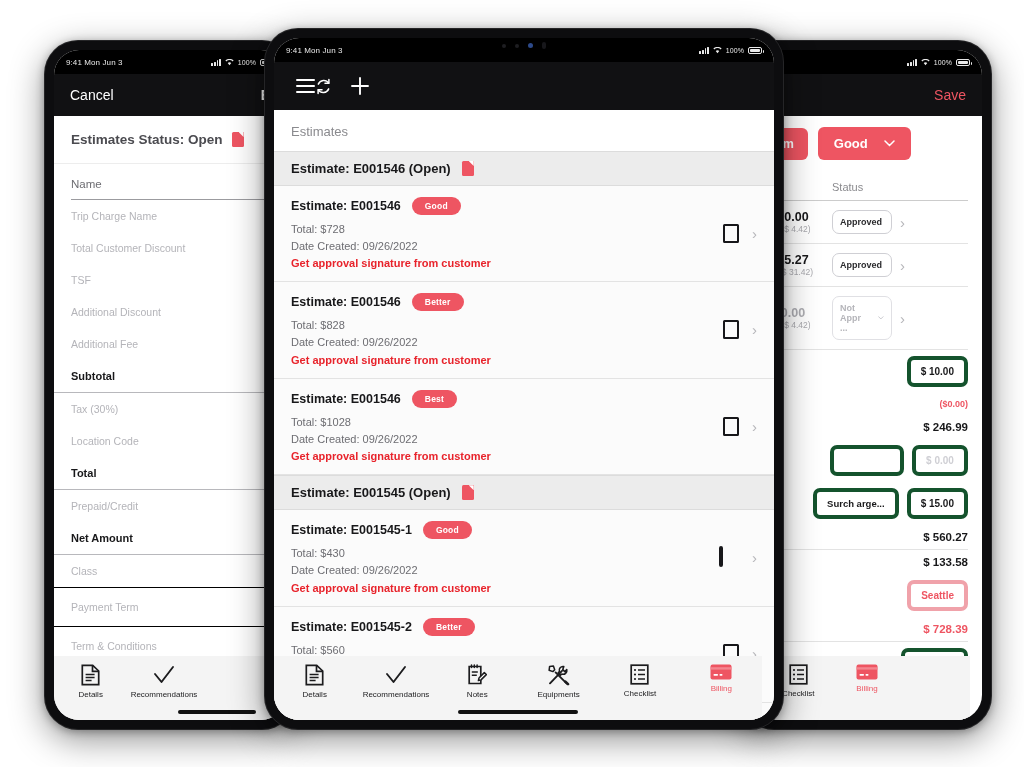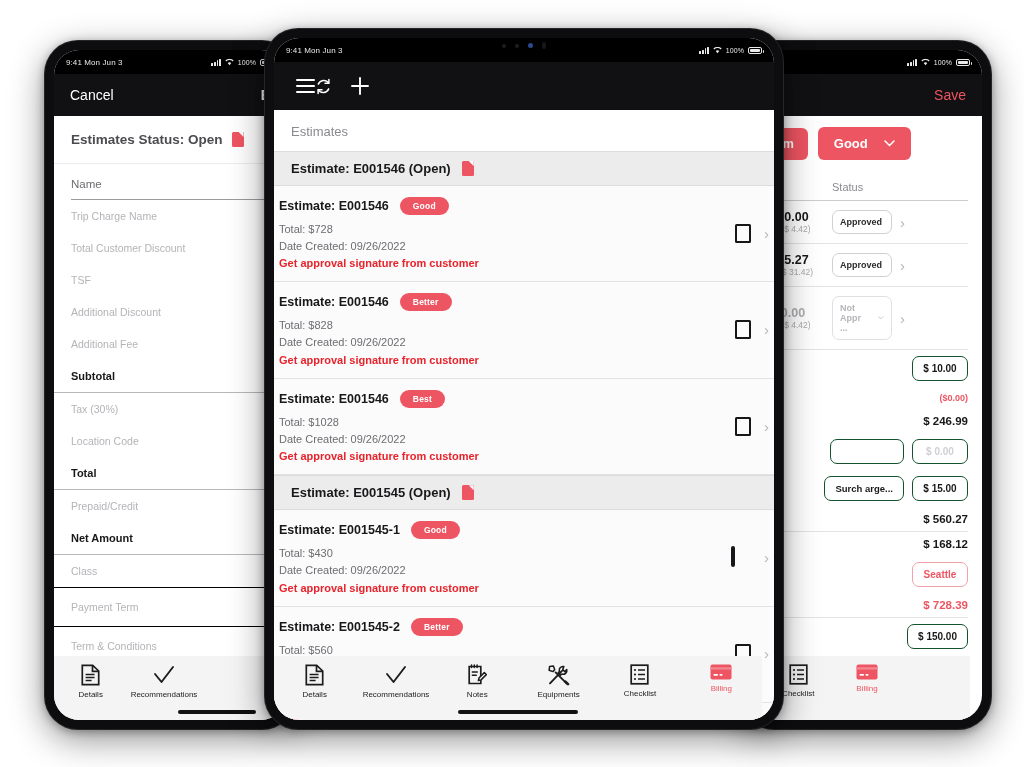--- a/index.html
+++ b/index.html
@@ -45,21 +45,21 @@
   .hamburger{ width:19px; display:flex; flex-direction:column; gap:3.5px; cursor:pointer;}
   .hamburger span{ display:block; height:2.2px; background:#fff; border-radius:1px; }
   .nav-icons{ display:flex; align-items:center; gap:18px; }
 
   
   .section-label{ padding:14px 17px 12px; font-size:13px; color:#8a8a8e; background:#fff;}
   .group-head{ background:#ececec; padding:9px 17px; display:flex; align-items:center;
     gap:11px; border-top:1px solid #dcdcdc; border-bottom:1px solid #dcdcdc; }
   .group-head .gh-txt{ font-size:13px; font-weight:700; color:#18181a; }
   .est-row{ background:#fbfbfb; border-bottom:1px solid #e3e3e3;
-    padding:11px 5px 12px; display:flex; align-items:flex-start;gap:45px; }
+    padding:11px 17px 12px; display:flex; align-items:flex-start;gap:45px; }
   .est-main{ flex:1; min-width:0; }
   .est-top{ display:flex; align-items:center; gap:11px; margin-bottom:6px; }
   .est-id{ font-size:12.5px; font-weight:700; color:#18181a; }
   .pill{ background:#ee5562; color:#fff; font-size:8.5px; font-weight:600;
     padding:4px 13px; border-radius:10px; letter-spacing:.2px; }
   .est-line{ font-size:11px; color:#6d6d72; line-height:1.52; }
   .est-warn{ font-size:11px; font-weight:700; color:#e8232b; margin-top:3px; }
   .est-right{ display:flex; align-items:center; gap:13px; align-self:center; padding-left:10px;}
   .chev{ color:#b6b6ba; font-size:15px; }
 
@@ -100,21 +100,21 @@
   .rb-total{ width:72px; }
   .rb-amt{ font-size:12.5px; font-weight:700; color:#18181a; }
   .rb-amt.muted{ color:#adadb2; font-weight:600; }
   .rb-sub{ font-size:8.5px; color:#a9a9ae; text-align:center; }
   .sel{ border:1px solid #cfcfd4; border-radius:7px; font-size:9px; font-weight:600;
     color:#2b2b2e; padding:6px 7px; display:flex; align-items:center; gap:8px;
     background:#fff; width:60px; justify-content:space-between; }
   .sel.muted{ color:#b5b5ba; border-color:#e0e0e4; }
   .rb-line{ display:flex; justify-content:flex-end; align-items:center; gap:8px;
     padding:6px 0; }
-  .chip{ border:1px solid #14532d; border-radius:7px; font-size:10px; font-weight:700;
+  .chip{ border:4px solid #14532d; border-radius:7px; font-size:10px; font-weight:700;
     padding:6px 10px; color:#18181a; background:#fff; min-width:56px; text-align:center; }
   .chip.empty{ color:#cfcfd4; }
   .chip.wide{ min-width:74px; font-weight:600; font-size:9.5px; }
   .chip.accent{ border-color:#f0a2aa; color:#ee5562; }
   .txt-amt{ font-size:11.5px; font-weight:700; color:#18181a; }
   .txt-amt.red{ color:#ee5562; }
   .txt-amt.small{ font-size:9px; font-weight:600; color:#ee5562; }
   .sep{ border-top:1px solid #e3e3e3; }
   .rb-pad{ padding:0 10px; }
   .seldrop{ border:1px solid #cfcfd4; border-radius:7px; font-size:10px; color:#2b2b2e;
@@ -319,21 +319,21 @@
               <span class="chip empty">$ 0.00</span>
             </div>
             <div class="rb-line">
               <span class="chip wide">Surch arge...</span>
               <span class="chip">$ 15.00</span>
             </div>
             <div class="rb-line">
               <span class="txt-amt">$ 560.27</span>
             </div>
             <div class="rb-line sep">
-              <span class="txt-amt">$ 168.12</span>
+              <span class="txt-amt">$ 133.58</span>
             </div>
             <div class="rb-line">
               <span class="chip accent">Seattle</span>
             </div>
             <div class="rb-line">
               <span class="txt-amt red">$ 728.39</span>
             </div>
             <div class="rb-line sep">
               <span class="chip">$ 150.00</span>
             </div>

